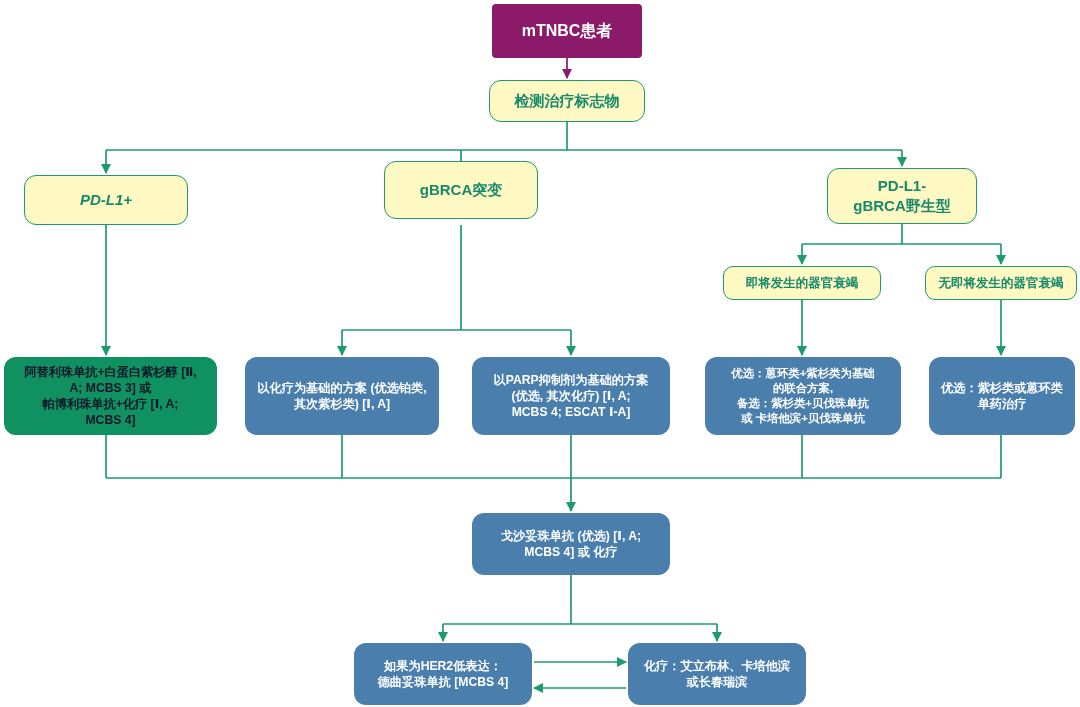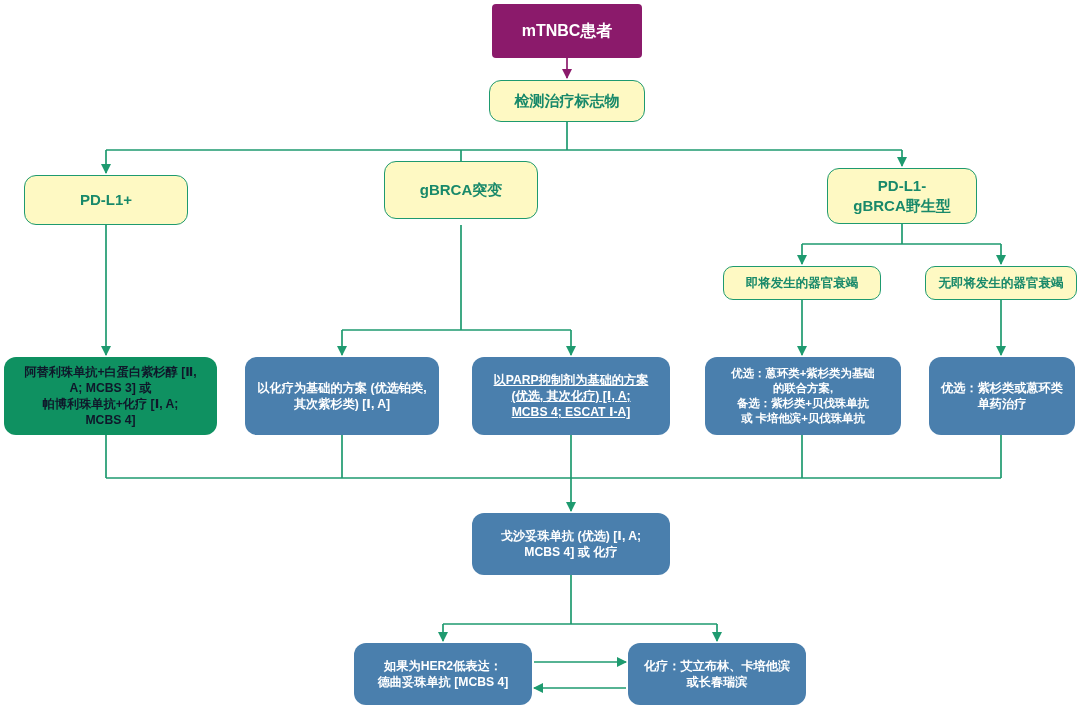--- a/index.html
+++ b/index.html
@@ -119,33 +119,33 @@
       <path d="M443,624 L443,641" marker-end="url(#arrowG)"></path>
       <path d="M717,624 L717,641" marker-end="url(#arrowG)"></path>
 
       <path d="M534,662 L626,662" marker-end="url(#arrowG)"></path>
       <path d="M626,688 L534,688" marker-end="url(#arrowG)"></path>
     </g>
   </svg>
 
   <div class="node purple" style="left:492px; top:4px;   width:150px; height:54px;">mTNBC患者</div>
   <div class="node outline" style="left:489px; top:80px;  width:156px; height:42px;">检测治疗标志物</div>
-  <div class="node outline" style="left:24px;  top:175px; width:164px; height:50px;">PD-L1+</div>
+  <div class="node outline" style="left:24px;  top:175px; width:164px; height:50px;font-style:italic;">PD-L1+</div>
   <div class="node outline" style="left:384px; top:161px; width:154px; height:58px;">gBRCA突变</div>
   <div class="node outline" style="left:827px; top:168px; width:150px; height:56px;text-align:center;">PD-L1-
 gBRCA野生型</div>
   <div class="node outline small" style="left:723px; top:266px; width:158px; height:34px;">即将发生的器官衰竭</div>
   <div class="node outline small" style="left:925px; top:266px; width:152px; height:34px;">无即将发生的器官衰竭</div>
   <div class="node green" style="left:4px;   top:357px; width:213px; height:78px;">阿替利珠单抗+白蛋白紫杉醇 [Ⅱ,
 A; MCBS 3] 或
 帕博利珠单抗+化疗 [Ⅰ, A;
 MCBS 4]</div>
   <div class="node blue" style="left:245px; top:357px; width:194px; height:78px;">以化疗为基础的方案 (优选铂类,
 其次紫杉类) [Ⅰ, A]</div>
-  <div class="node blue" style="left:472px; top:357px; width:198px; height:78px;text-decoration:underline;">以PARP抑制剂为基础的方案
+  <div class="node blue" style="left:472px; top:357px; width:198px; height:78px;">以PARP抑制剂为基础的方案
 (优选, 其次化疗) [Ⅰ, A;
 MCBS 4; ESCAT Ⅰ-A]</div>
   <div class="node blue tight" style="left:705px; top:357px; width:196px; height:78px;">优选：蒽环类+紫杉类为基础
 的联合方案,
 备选：紫杉类+贝伐珠单抗
 或 卡培他滨+贝伐珠单抗</div>
   <div class="node blue" style="left:929px; top:357px; width:146px; height:78px;">优选：紫杉类或蒽环类
 单药治疗</div>
   <div class="node blue" style="left:472px; top:513px; width:198px; height:62px;">戈沙妥珠单抗 (优选) [Ⅰ, A;
 MCBS 4] 或 化疗</div>

